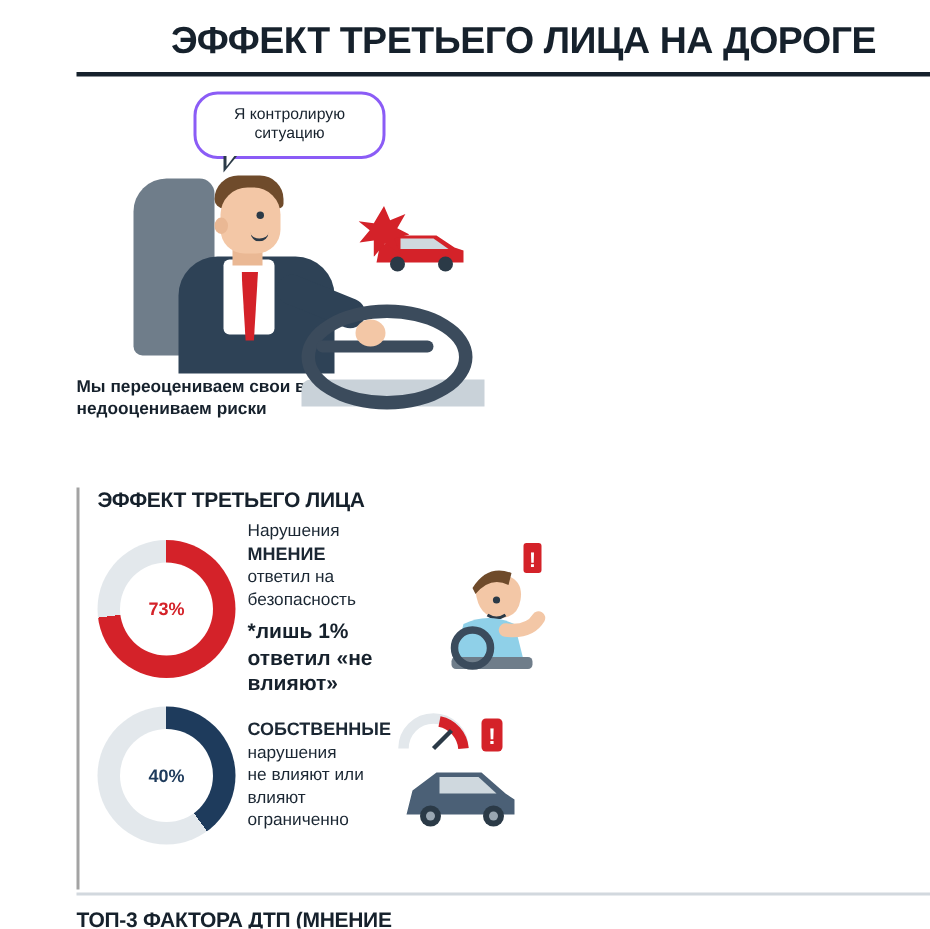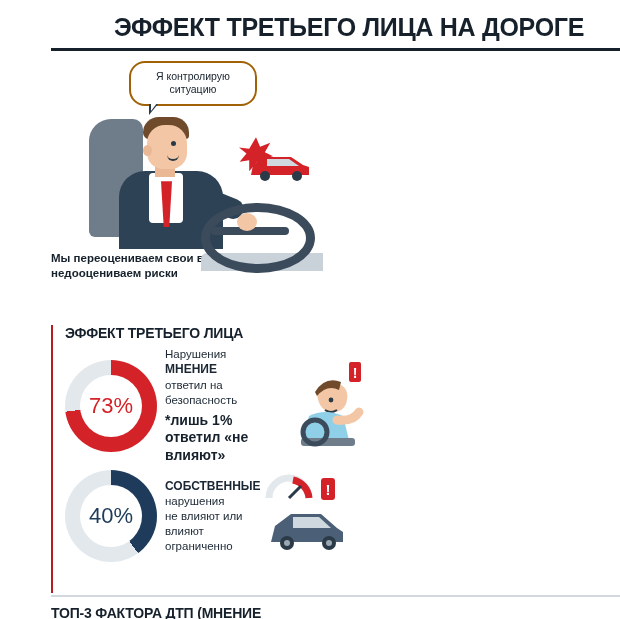--- a/index.html
+++ b/index.html
@@ -37,21 +37,21 @@
     background: #16212c;
     margin: 8px 0 6px 0;
   }
   
   .grid {
     display: flex;
     flex-wrap: wrap;
     height: 546px;
   }
   .col-left  { width: 280px; }
-  .col-right { width: 316px; padding-left: 12px; border-left: 2px solid #b91c1c; }
+  .col-right { width: 316px; padding-left: 12px; border-left: 2px solid #a3a3a3; }
   .row-top    { height: 268px; }
   .row-bottom { height: 252px; padding-top: 8px; }
   .hr-mid {
     width: 596px;
     height: 2px;
     background: #d2d8de;
     margin: 2px 0 0 0;
   }
   h2.section {
     font-size: 14px;
@@ -64,21 +64,21 @@
   
   .illus {
     position: relative;
     width: 272px;
     height: 190px;
   }
   .bubble {
     position: absolute;
     left: 78px; top: 4px;
     width: 112px;
-    border: 2px solid #a16207;
+    border: 2px solid #8b5cf6;
     border-radius: 16px;
     background: #fff;
     font-size: 10.5px;
     line-height: 1.25;
     text-align: center;
     padding: 7px 6px;
     color: #16212c;
     z-index: 6;
   }
   .bubble:after {
@@ -247,22 +247,22 @@
     background: #fff;
     border-radius: 50%;
   }
   .donut .val {
     position: absolute;
     left: 0; top: 0;
     width: 92px; height: 92px;
     display: flex;
     align-items: center;
     justify-content: center;
-    font-size: 22px;
-    font-weight: normal;
+    font-size: 12px;
+    font-weight: bold;
   }
   .val-red  { color: #d42229; }
   .val-navy { color: #1e3b5c; }
   .donut-text {
     font-size: 11.5px;
     line-height: 1.3;
     margin-left: 8px;
     max-width: 120px;
   }
   .donut-text b { font-size: 12px; }

